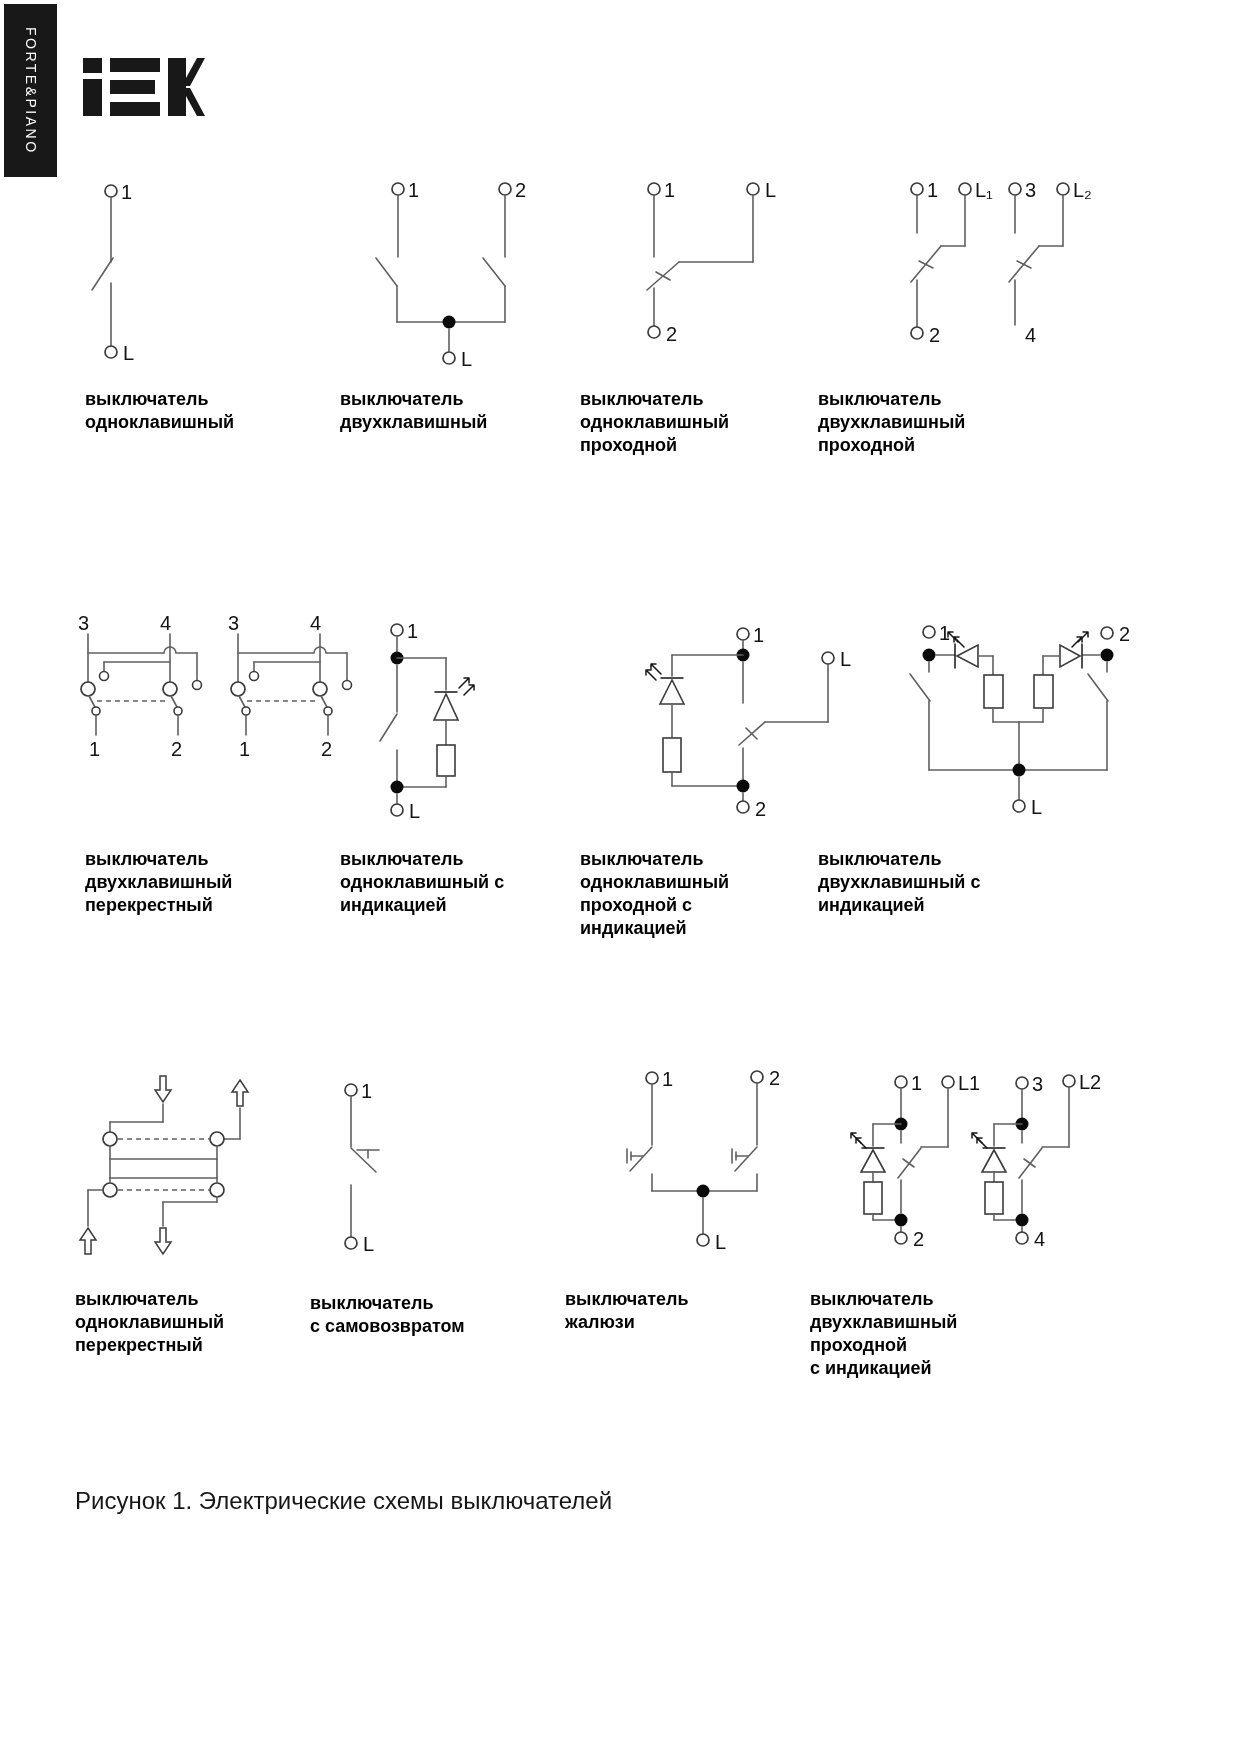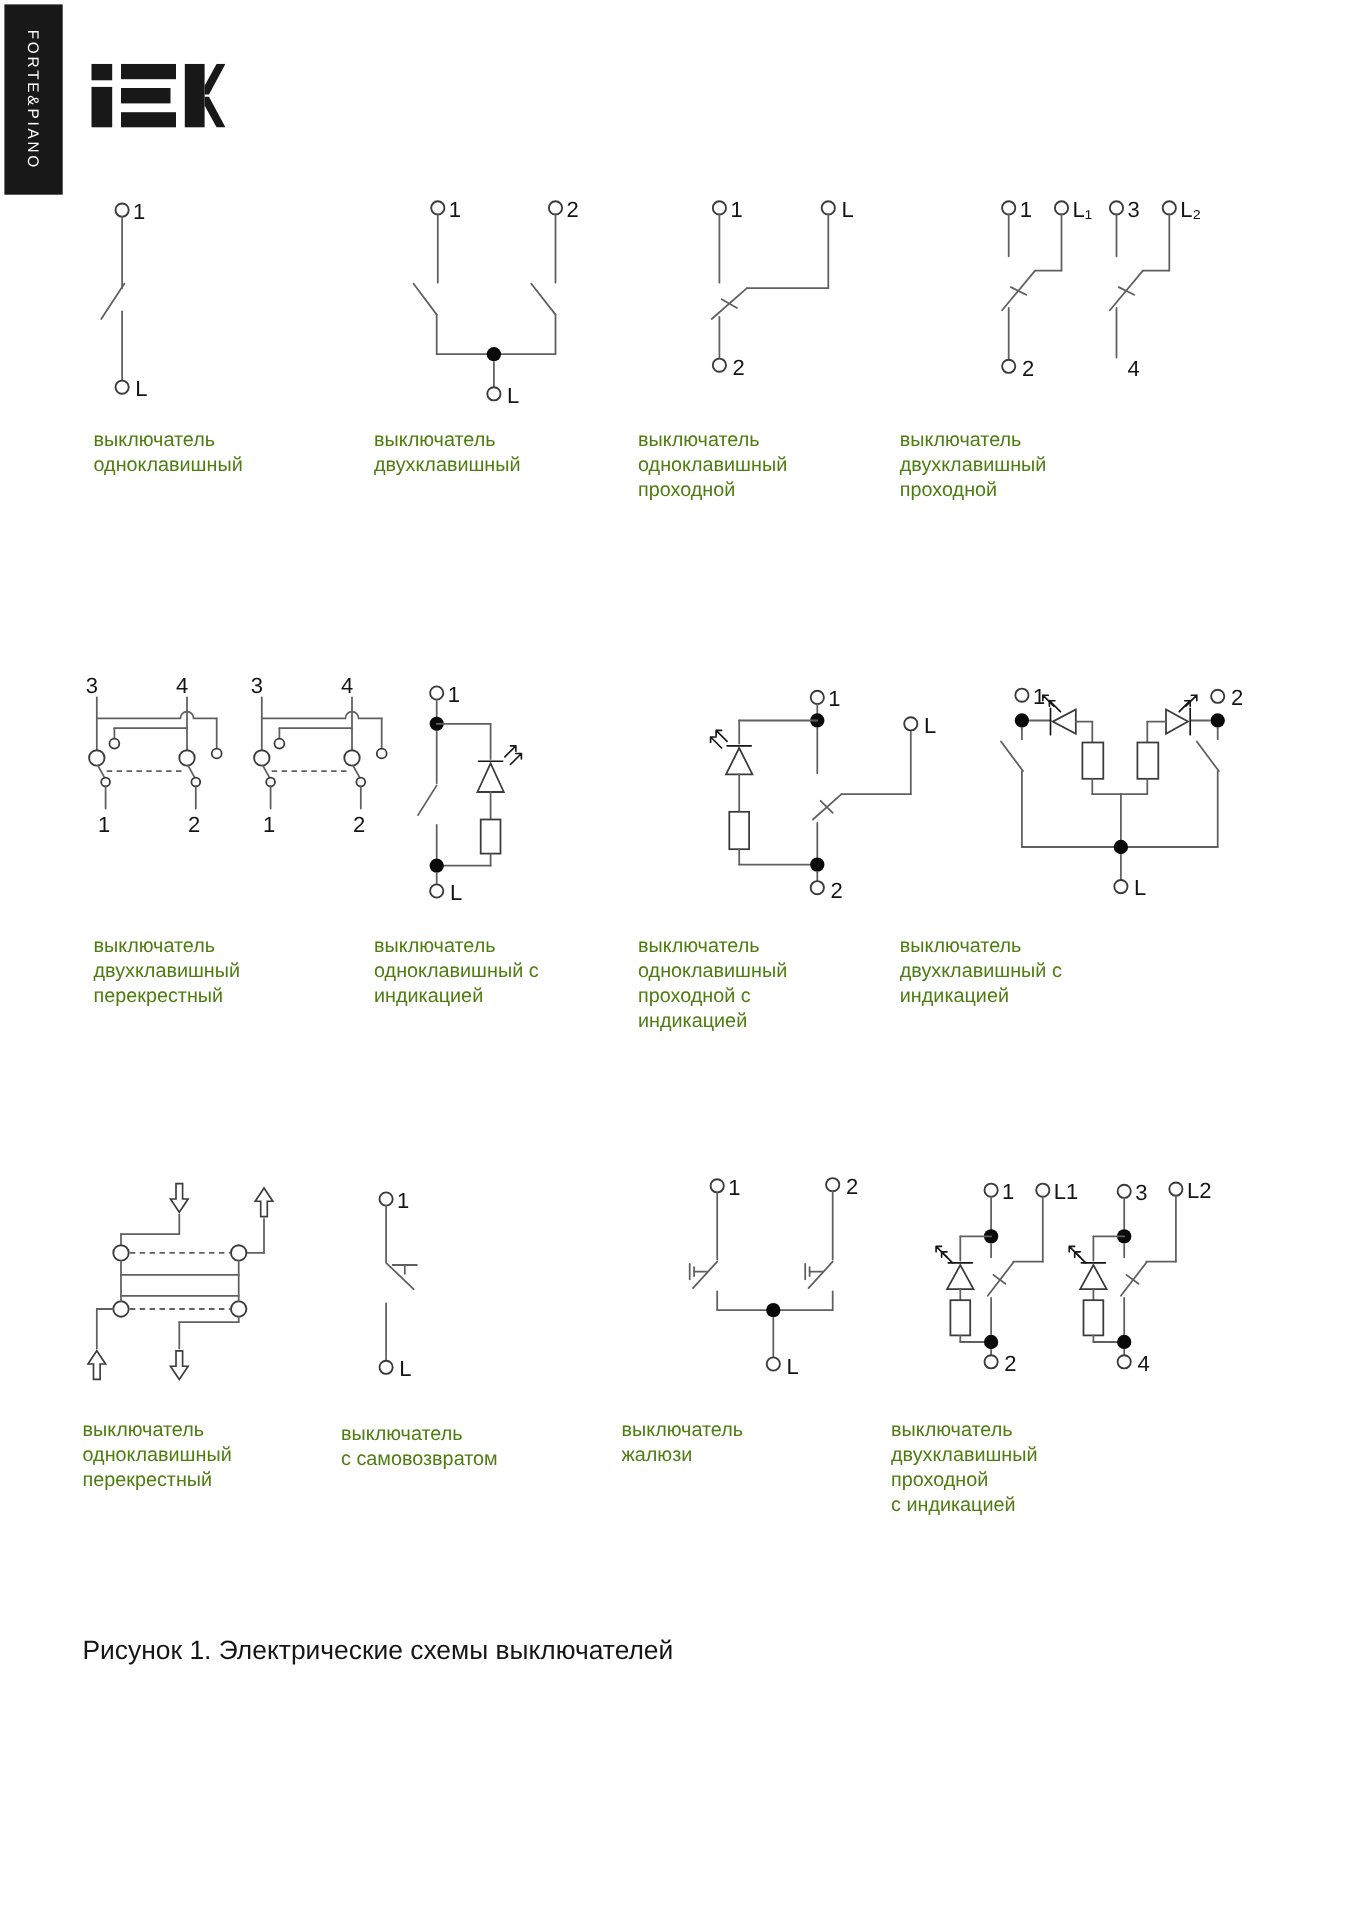--- a/index.html
+++ b/index.html
@@ -12,21 +12,21 @@
   .logo{position:absolute;left:83px;top:58px;width:122px;height:58px;}
   svg.circ{position:absolute;}
   .w{stroke:#606060;stroke-width:1.6;fill:none;stroke-linecap:round;}
   .sym{stroke:#3b3b3b;stroke-width:1.6;fill:#ffffff;}
   .term{stroke:#3b3b3b;stroke-width:1.7;fill:#ffffff;}
   .dot{fill:#0a0a0a;stroke:none;}
   .dash{stroke:#606060;stroke-width:1.6;stroke-dasharray:5 4;fill:none;}
   .arr{stroke:#161616;stroke-width:1.5;fill:none;stroke-linecap:round;}
   .harrow{stroke:#3b3b3b;stroke-width:1.5;fill:#ffffff;stroke-linejoin:miter;}
   text.lbl{font-family:"Liberation Sans","DejaVu Sans",sans-serif;font-size:20px;fill:#141414;}
-  .cap{position:absolute;font-size:18px;line-height:23px;color:#4d7c0f;white-space:pre-line;}
+  .cap{position:absolute;font-size:18px;line-height:23px;color:#000000;white-space:pre-line;font-weight:bold;}
   .fig-cap{position:absolute;left:75px;top:1487px;font-size:24px;color:#161616;text-align:center;}
 </style>
 </head>
 <body>
 
 <div class="page">
 
   <div class="brand-bar">
     <span>FORTE&amp;PIANO</span>
   </div>

